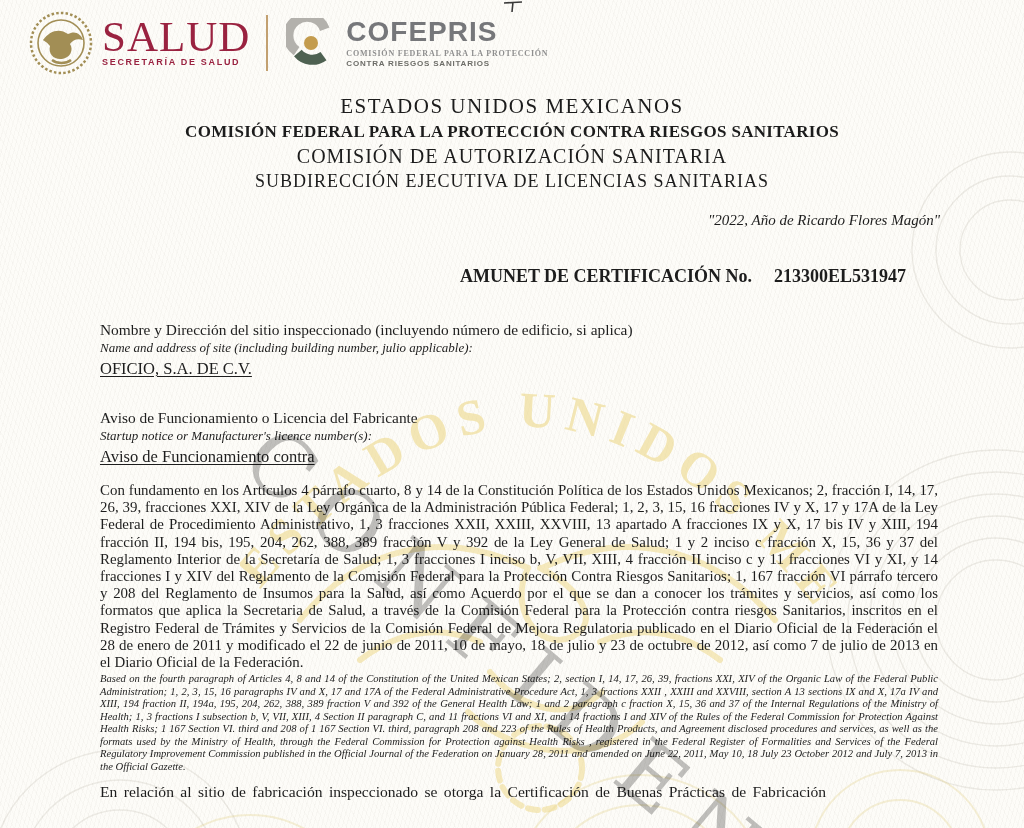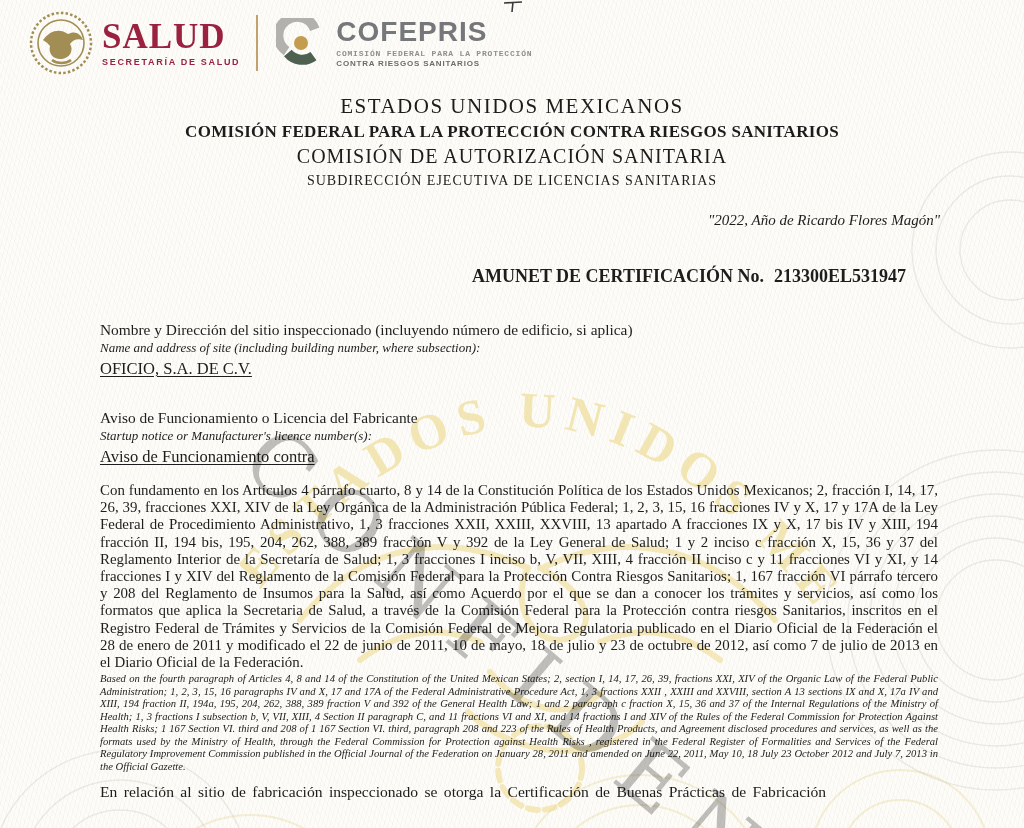--- a/index.html
+++ b/index.html
@@ -23,40 +23,40 @@
     font-family:"DejaVu Serif", serif; font-size:84px; letter-spacing:20px;
     color:#7d7d7d; opacity:.48; white-space:nowrap; mix-blend-mode:multiply;
     pointer-events:none;
   }
   .stray-mark { position:absolute; left:500px; top:0; z-index:3; pointer-events:none; }
 
   
   .header { position:absolute; left:28px; top:10px; z-index:5; display:flex; align-items:center; }
   .salud-emblem { width:66px; height:66px; }
   .salud-text { margin-left:8px; }
-  .salud-title { font-family:"Liberation Serif", serif; font-weight:bold; font-size:35px; line-height:36px; color:#9a2240; letter-spacing:1px; }
+  .salud-title { font-family:"Liberation Serif", serif; font-weight:normal; font-size:43px; line-height:36px; color:#9a2240; letter-spacing:1px; }
   .salud-sub { font-family:"Liberation Sans", sans-serif; font-weight:bold; font-size:9px; letter-spacing:1.7px; color:#9a2240; margin-top:2px; }
   .hdr-divider { width:2px; height:56px; background:#c2a070; margin:0 18px 0 16px; }
   .cofepris-mark { width:50px; height:50px; }
   .cofepris-text { margin-left:10px; }
   .cofepris-title { font-family:"Liberation Sans", sans-serif; font-weight:bold; font-size:28px; line-height:28px; color:#76777a; letter-spacing:1px; }
-  .cofepris-sub1 { font-family:Liberation Mono, monospace; font-size:8px; font-weight:bold; letter-spacing:.8px; color:#8f8f8f; margin-top:3px; }
+  .cofepris-sub1 { font-family:Liberation Serif, serif; font-size:8px; font-weight:bold; letter-spacing:.8px; color:#8f8f8f; margin-top:3px; }
   .cofepris-sub2 { font-family:"Liberation Sans", sans-serif; font-size:8px; font-weight:bold; letter-spacing:.8px; color:#6d6d68; margin-top:1px; }
 
   
   .letterhead { position:absolute; top:93px; left:0; width:100%; text-align:center; z-index:5; color:#1c1c1c; }
   .lh1 { font-size:21px; letter-spacing:1.5px; line-height:26px; }
   .lh2 { font-size:17px; letter-spacing:.3px; line-height:25px; font-weight:600; }
   .lh3 { font-size:20px; letter-spacing:1px; line-height:25px; }
-  .lh4 { font-size:14px; letter-spacing:1px; line-height:24px; }
+  .lh4 { font-size:18px; letter-spacing:1px; line-height:24px; }
 
   .year-line { position:absolute; top:212px; right:84px; font-style:italic; font-size:15px; z-index:5; }
 
   .oficio-line { position:absolute; top:266px; right:118px; font-weight:bold; font-size:18px; z-index:5; }
-  .oficio-line .num { margin-left:10px; }
+  .oficio-line .num { margin-left:22px; }
 
   
   .section { position:absolute; left:100px; width:838px; z-index:5; }
   .site-section { top:320px; }
   .license-section { top:408px; }
   .label-es { font-size:15.4px; line-height:19px; }
   .label-en { font-style:italic; font-size:13px; line-height:17px; }
   .field-value { font-size:16.5px; line-height:21px; margin-top:2px; text-decoration:underline; text-underline-offset:2px; }
 
   
@@ -155,21 +155,21 @@
   </div>
 
   <div class="year-line">"2022, Año de Ricardo Flores Magón"</div>
 
   <div class="oficio-line">
     <span>AMUNET DE CERTIFICACIÓN No.</span><span class="num">213300EL531947</span>
   </div>
 
   <div class="section site-section">
     <div class="label-es">Nombre y Dirección del sitio inspeccionado (incluyendo número de edificio, si aplica)</div>
-    <div class="label-en">Name and address of site (including building number, where subsection):</div>
+    <div class="label-en">Name and address of site (including building number, julio applicable):</div>
     <div class="field-value">OFICIO, S.A. DE C.V.</div>
   </div>
 
   <div class="section license-section">
     <div class="label-es">Aviso de Funcionamiento o Licencia del Fabricante</div>
     <div class="label-en">Startup notice or Manufacturer's licence number(s):</div>
     <div class="field-value">Aviso de Funcionamiento contra</div>
   </div>
 
   <div class="section legal">

